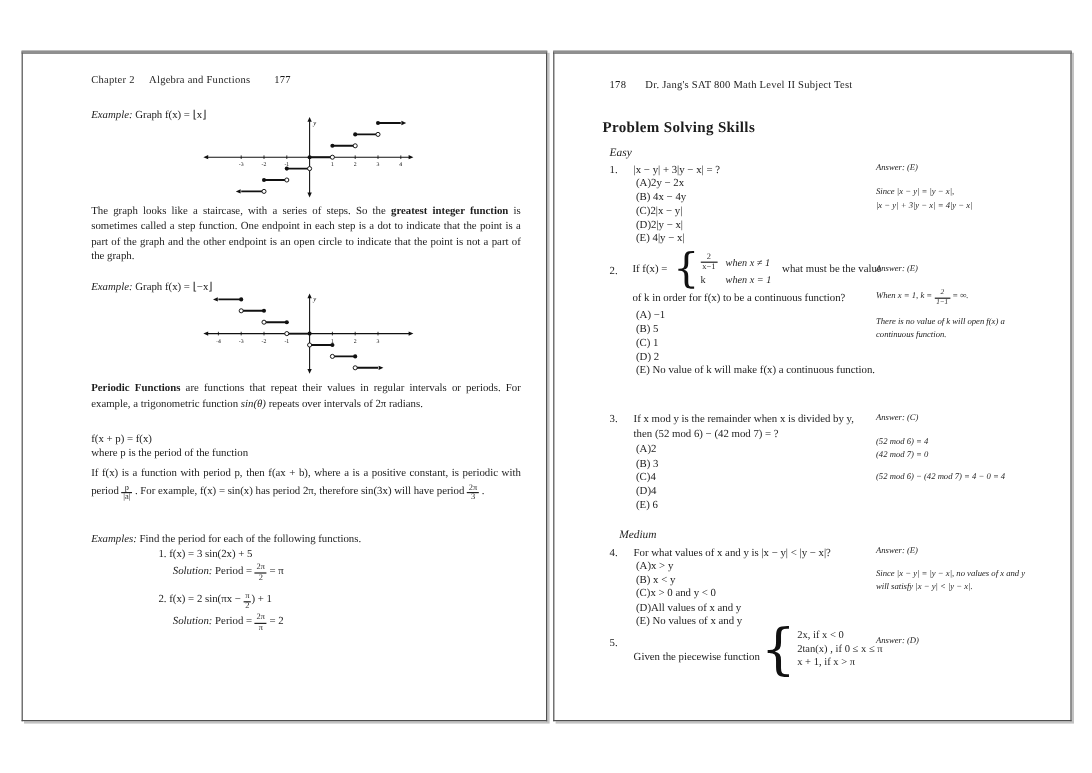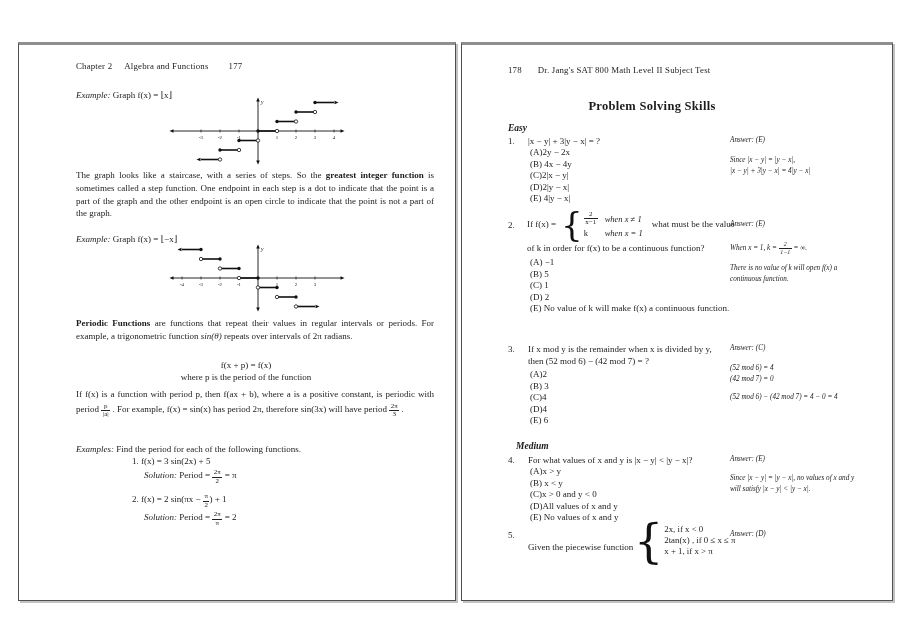--- a/index.html
+++ b/index.html
@@ -13,22 +13,22 @@
     border:1.5px solid #4f4f4f;border-top:3px solid #8f8f8f;
     box-shadow:2px 2px 0 rgba(80,80,80,.35);
   }
   #left-page{left:18px;width:438px}
   #right-page{left:461px;width:432px}
   .abs{position:absolute}
   .body{font-size:9px;line-height:12.8px}
   .just{text-align:justify}
   .it{font-style:italic}
   .b{font-weight:bold}
-  .bi{font-weight:bold;font-style:italic}
-  .center{text-align:center}
+  .bi{font-weight:normal;font-style:italic}
+  .center{}
   .right{text-align:left}
   .hdr{font-size:8.8px;letter-spacing:.2px}
   .title{font-size:12.5px;font-weight:bold;letter-spacing:.3px}
   .section{font-size:9.5px}
   .qtext{font-size:9px;line-height:12px}
   .choice{font-size:9px;line-height:11.5px}
   .choice div{padding-left:4px;text-indent:-16px}
   .ans{font-size:7.2px;line-height:10.8px;font-style:italic;color:#222}
   .gap1{margin-left:12px}
   .gap2{margin-left:20px}

